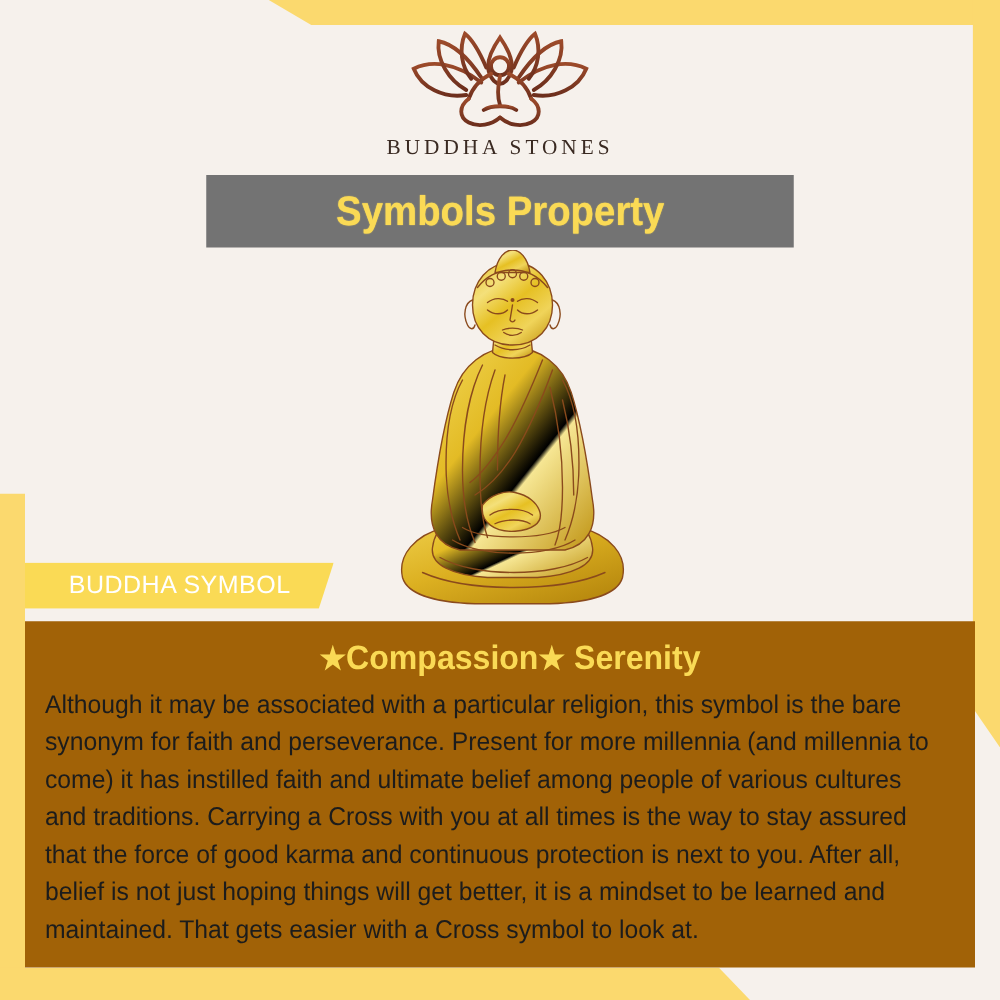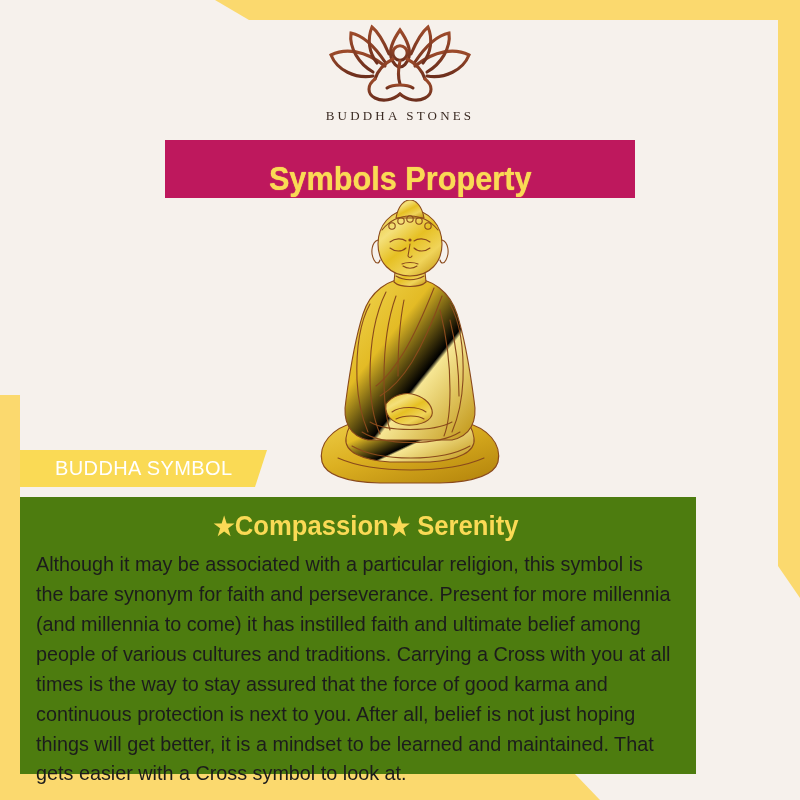--- a/index.html
+++ b/index.html
@@ -38,30 +38,30 @@
   #header {
     position:absolute; top:0; left:0; width:800px; height:140px;
     display:flex; flex-direction:column;
     align-items:center; justify-content:flex-start;
     padding-top:22px; z-index:3;
   }
   #logo-mark { width:170px; height:82px; display:block; }
   #brand-name {
     margin-top:4px;
     font-family:"Liberation Serif", serif;
-    font-size:13px; letter-spacing:3.2px;
+    font-size:17px; letter-spacing:3.2px;
     color:#3a2a22; font-weight:400;
   }
 
   
   #title-banner {
     position:absolute; left:165px; top:140px;
     width:470px; height:58px;
-    background:#be185d;
-    display:flex; align-items:flex-end; justify-content:center;
+    background:#737373;
+    display:flex; align-items:center; justify-content:center;
     z-index:3;
   }
   #title-text {
     font-family:"Liberation Sans Narrow","Liberation Sans", sans-serif;
     font-weight:bold; font-size:33px;
     color:#fada55;
     letter-spacing:0px;
     transform:scaleX(.93);
     text-shadow:0 0 1px #fada55;
   }
@@ -83,22 +83,22 @@
     display:flex; align-items:center;
   }
   #symbol-tag-label {
     color:#ffffff; font-size:20px; letter-spacing:.4px;
     padding-left:35px; font-weight:400;
   }
 
   
   #content-panel {
     position:absolute; left:20px; top:497px;
-    width:676px; height:277px;
-    background:#4d7c0f; z-index:2;
+    width:760px; height:277px;
+    background:#a16207; z-index:2;
     padding:14px 0 0 16px;
   }
   #tagline {
     text-align:center;
     font-family:"Liberation Sans Narrow","Liberation Sans", sans-serif;
     font-weight:bold; font-size:27px;
     color:#fada55;
     transform:scaleX(.95);
     margin-bottom:7px;
     white-space:nowrap;

